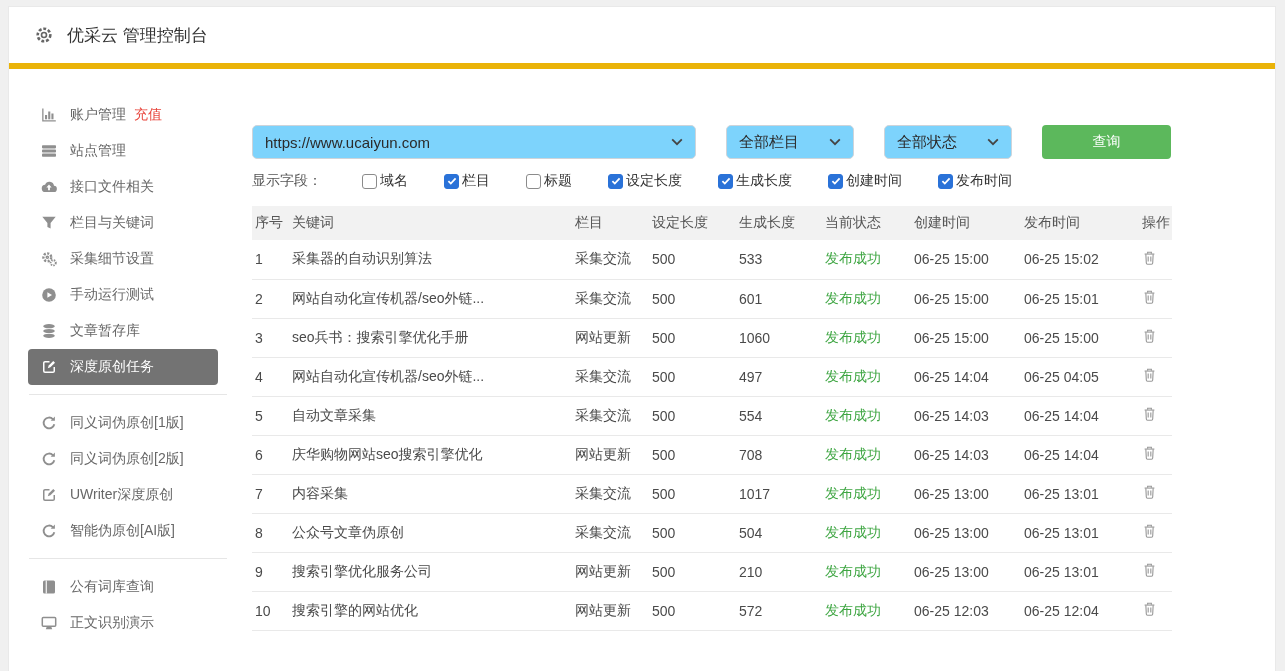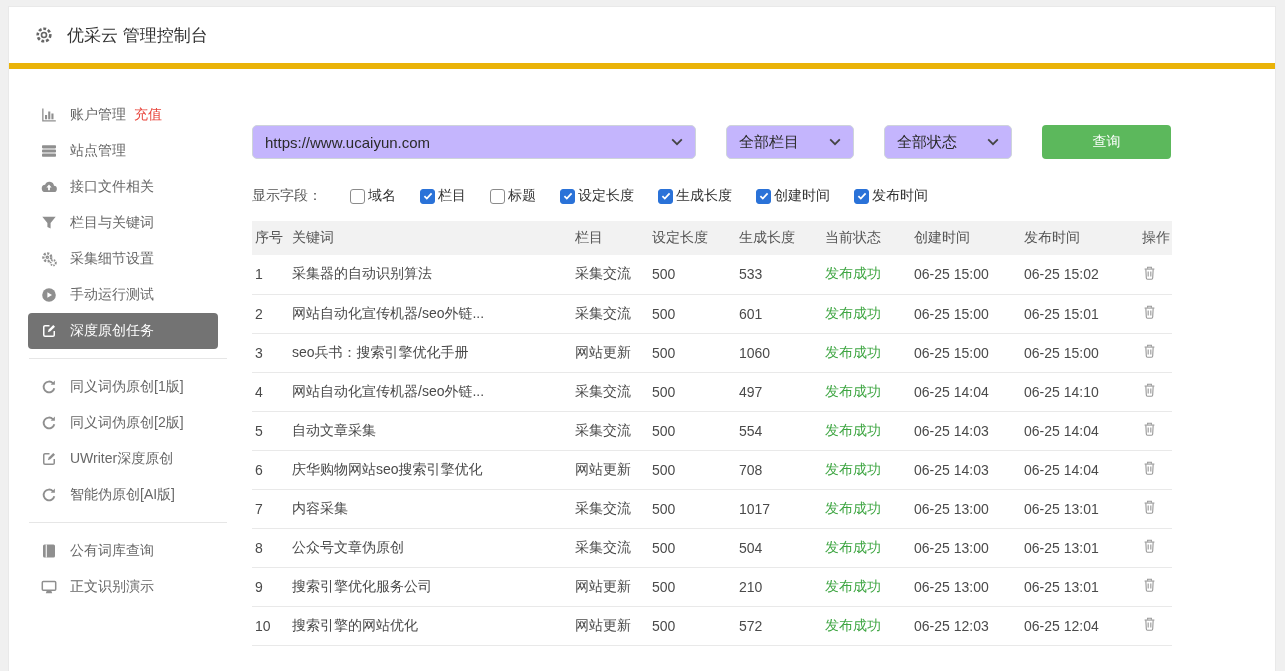--- a/index.html
+++ b/index.html
@@ -12,24 +12,24 @@
   .sidebar { width:243px; flex-shrink:0; padding:28px 0 20px 19px; }
   .side-item { display:flex; align-items:center; gap:13px; height:36px; padding-left:13px; width:190px; border-radius:4px; color:#676767; font-size:14px; cursor:pointer; }
   .side-item svg { width:16px; height:16px; color:#8f8f8f; flex-shrink:0; }
   .side-item.active { background:#737373; color:#fff; }
   .side-item.active svg { color:#fff; }
   .side-badge { color:#e8453c; margin-left:-5px; }
   .side-divider { height:1px; background:#e6e6e6; width:198px; margin:9px 0 10px 1px; }
   .main { flex:1; padding-top:30px; }
   .page-title { margin:0; font-size:20px; font-weight:500; color:#333; }
   .filter-row { display:flex; align-items:center; gap:30px; margin-top:26px; }
-  .sel { position:relative; display:flex; align-items:center; justify-content:space-between; height:34px; border:1px solid #ced4da; border-radius:5px; padding:0 12px; font-size:15px; color:#2b2b2b; background:#c4b5fd; cursor:pointer; }
+  .sel { position:relative; display:flex; align-items:center; justify-content:space-between; height:34px; border:1px solid #ced4da; border-radius:5px; padding:0 12px; font-size:15px; color:#2b2b2b; background:#7dd3fc; cursor:pointer; }
   .sel svg { width:12px; height:8px; color:#444; flex-shrink:0; }
   .btn-query { width:129px; height:34px; background:#5cb85c; color:#fff; border:none; border-radius:4px; font-size:14px; cursor:pointer; }
-  .fields-row { display:flex; align-items:center; gap:24px; margin-top:28px; font-size:14px; }
+  .fields-row { display:flex; align-items:center; gap:36px; margin-top:13px; font-size:14px; }
   .fields-label { color:#555; margin-right:4px; }
   .field { display:flex; align-items:center; color:#333; cursor:pointer; }
   .cb { width:15px; height:15px; border:1px solid #8b8b8b; border-radius:3px; background:#fff; display:inline-flex; align-items:center; justify-content:center; margin-right:3px; flex-shrink:0; }
   .cb.on { background:#2a72d8; border-color:#2a72d8; }
   .cb svg { width:10px; height:8px; }
   table.task-table { border-collapse:collapse; table-layout:fixed; width:920px; margin-top:16px; font-size:14px; }
   .task-table th { background:#f2f2f2; height:34px; text-align:left; font-weight:400; color:#555; padding:0 4px 0 3px; overflow:hidden; white-space:nowrap; }
   .task-table td { height:39px; border-bottom:1px solid #e9e9e9; color:#4a4a4a; padding:0 4px 0 3px; overflow:hidden; white-space:nowrap; }
   .task-table td.status { color:#3fa643; }
   .trash { background:none; border:none; padding:0; cursor:pointer; color:#999; line-height:0; }
@@ -93,20 +93,28 @@
             </g>
           </svg>
         <span>采集细节设置</span>
       </div>
       <div class="side-item">
         <svg viewBox="0 0 16 16" fill="currentColor">
             <circle cx="8" cy="8" r="6.8"></circle>
             <path fill="#fff" d="M6.4 5.2l4.6 2.8-4.6 2.8z"></path>
           </svg>
         <span>手动运行测试</span>
+      </div>
+      <div class="side-item">
+        <svg viewBox="0 0 16 16" fill="currentColor">
+            <ellipse cx="8" cy="3.2" rx="5.8" ry="2.1"></ellipse>
+            <ellipse cx="8" cy="8" rx="5.8" ry="2.1"></ellipse>
+            <ellipse cx="8" cy="12.8" rx="5.8" ry="2.1"></ellipse>
+          </svg>
+        <span>文章暂存库</span>
       </div>
       <div class="side-item active">
         <svg viewBox="0 0 16 16" fill="currentColor">
             <path d="M2 4c0-1.1.9-2 2-2h4.5v1.5H4a.5.5 0 0 0-.5.5v8c0 .3.2.5.5.5h8a.5.5 0 0 0 .5-.5V8H14v4c0 1.1-.9 2-2 2H4a2 2 0 0 1-2-2z"></path>
             <path d="M6.8 9.2l.9-2.6 4.6-4.6 1.7 1.7-4.6 4.6z"></path>
           </svg>
         <span>深度原创任务</span>
       </div>
       <div class="side-divider"></div>
       <div class="side-item">
@@ -311,21 +319,21 @@
                   </svg></button></td>
             </tr>
             <tr>
               <td>4</td>
               <td>网站自动化宣传机器/seo外链...</td>
               <td>采集交流</td>
               <td>500</td>
               <td>497</td>
               <td class="status">发布成功</td>
               <td>06-25 14:04</td>
-              <td>06-25 14:10</td>
+              <td>06-25 04:05</td>
               <td><button class="trash"><svg viewBox="0 0 16 17">
                     <g fill="none" stroke="currentColor" stroke-width="1.2">
                       <path d="M2.8 4.3h10.4"></path>
                       <path d="M6 4V2.4h4V4"></path>
                       <path d="M4.1 4.6l.5 9.3c0 .7.6 1.3 1.3 1.3h4.2c.7 0 1.3-.6 1.3-1.3l.5-9.3"></path>
                       <path d="M6.6 7v5.3M9.4 7v5.3"></path>
                     </g>
                   </svg></button></td>
             </tr>
             <tr>

